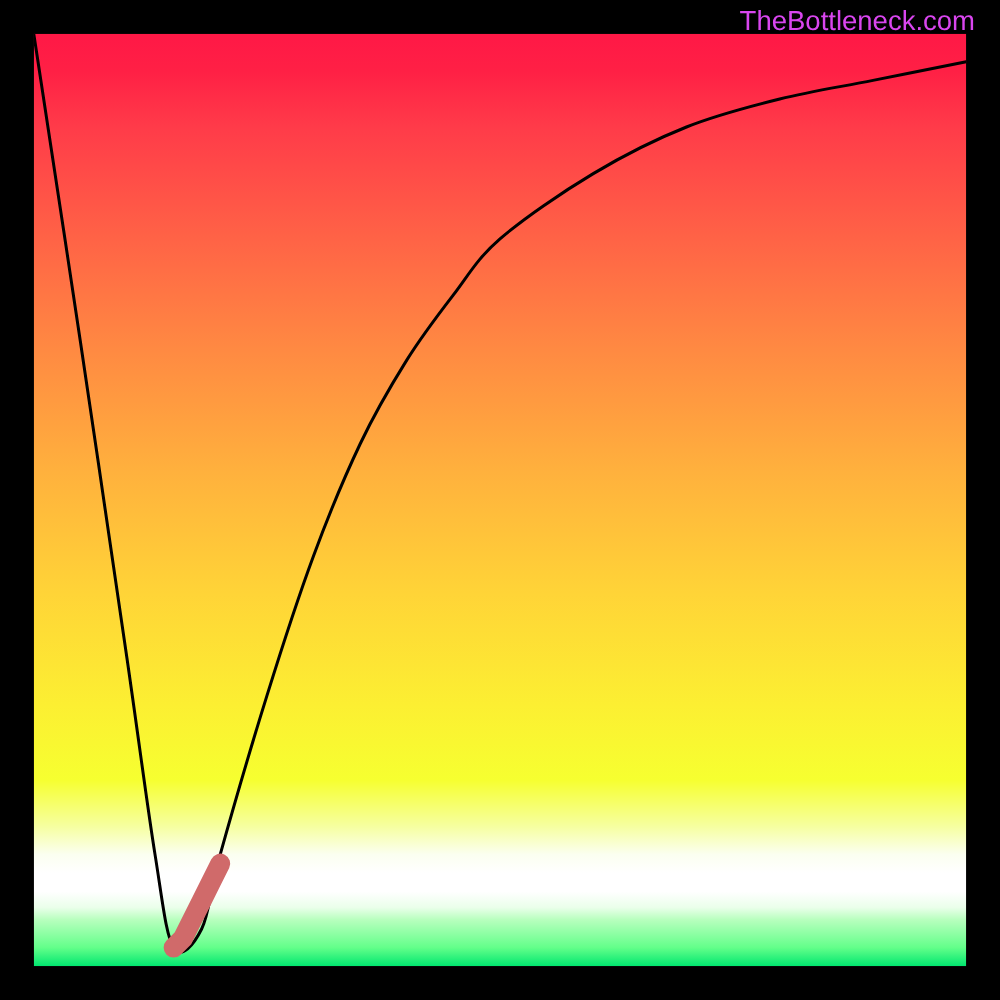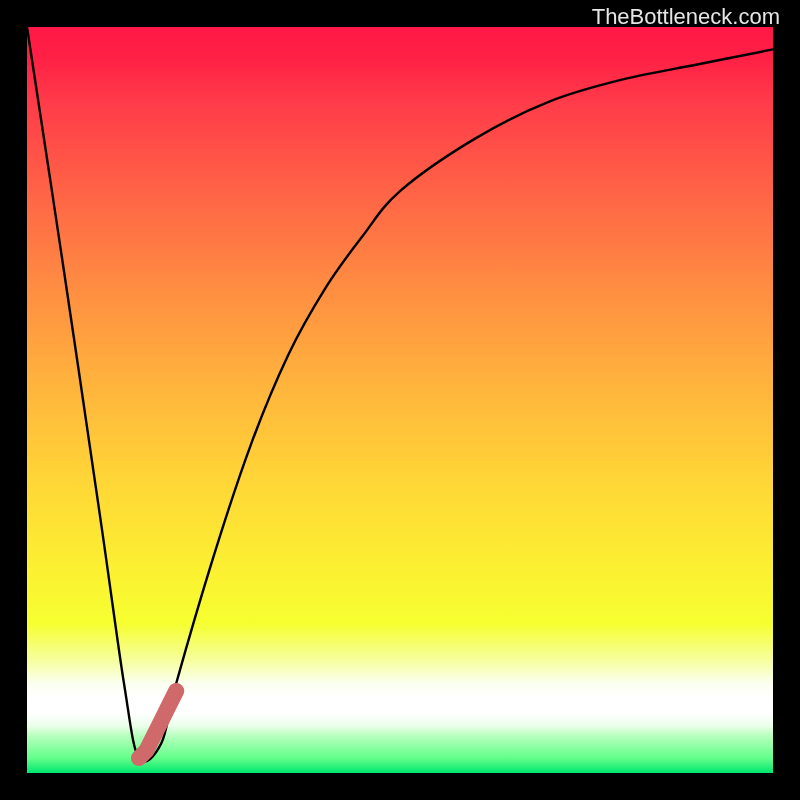--- a/index.html
+++ b/index.html
@@ -7,21 +7,21 @@
     padding: 0;
     width: 800px;
     height: 800px;
     background: #000;
     overflow: hidden;
   }
   .watermark {
     position: absolute;
     top: 4px;
     right: 20px;
-    color: #e5e5e5;
+    color: #d946ef;
     font-family: Arial, Helvetica, sans-serif;
     font-size: 22px;
     z-index: 10;
   }
   .plot-area {
     position: absolute;
     left: 27px;
     top: 27px;
     width: 746px;
     height: 746px;

